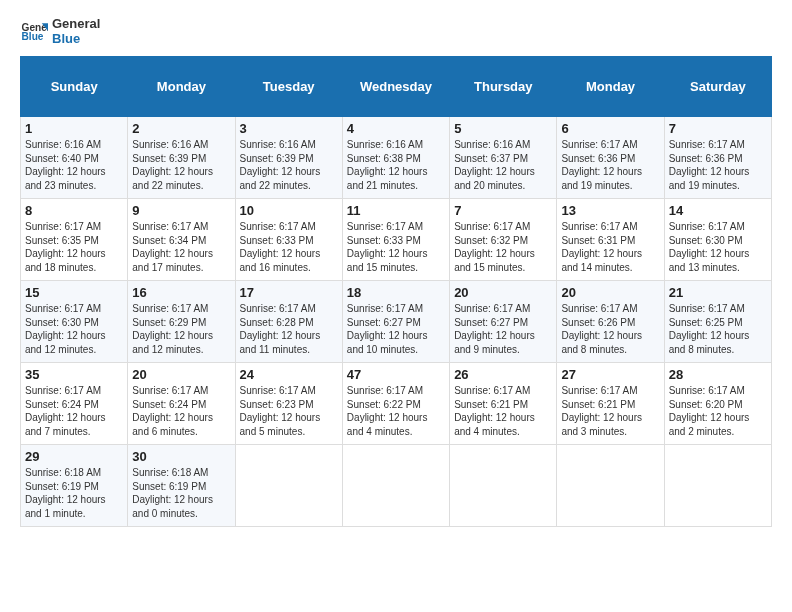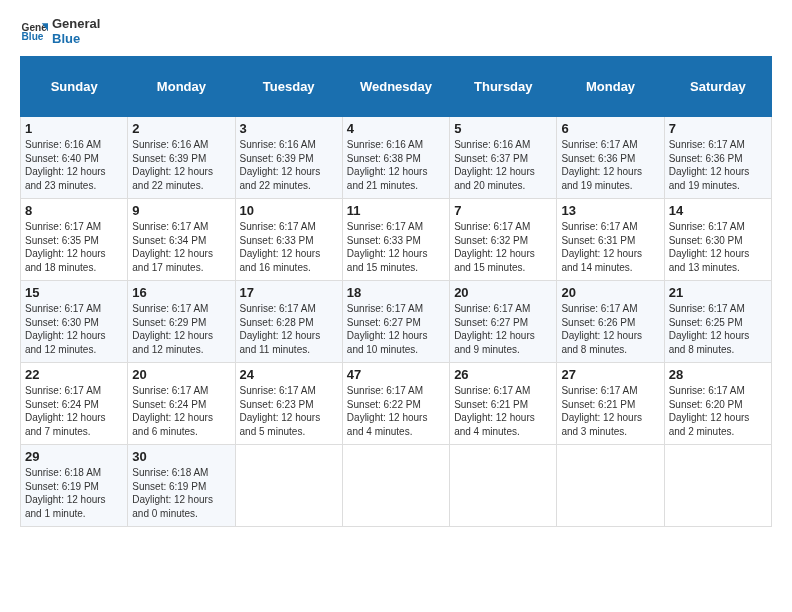--- a/index.html
+++ b/index.html
@@ -212,21 +212,21 @@
             <span class="day-num">20</span>
             <div class="cell-text">Sunrise: 6:17 AM<br>Sunset: 6:26 PM<br>Daylight: 12 hours and 8 minutes.</div>
           </td>
           <td>
             <span class="day-num">21</span>
             <div class="cell-text">Sunrise: 6:17 AM<br>Sunset: 6:25 PM<br>Daylight: 12 hours and 8 minutes.</div>
           </td>
         </tr>
         <tr>
           <td>
-            <span class="day-num">22</span>
+            <span class="day-num">35</span>
             <div class="cell-text">Sunrise: 6:17 AM<br>Sunset: 6:24 PM<br>Daylight: 12 hours and 7 minutes.</div>
           </td>
           <td>
             <span class="day-num">20</span>
             <div class="cell-text">Sunrise: 6:17 AM<br>Sunset: 6:24 PM<br>Daylight: 12 hours and 6 minutes.</div>
           </td>
           <td>
             <span class="day-num">24</span>
             <div class="cell-text">Sunrise: 6:17 AM<br>Sunset: 6:23 PM<br>Daylight: 12 hours and 5 minutes.</div>
           </td>

